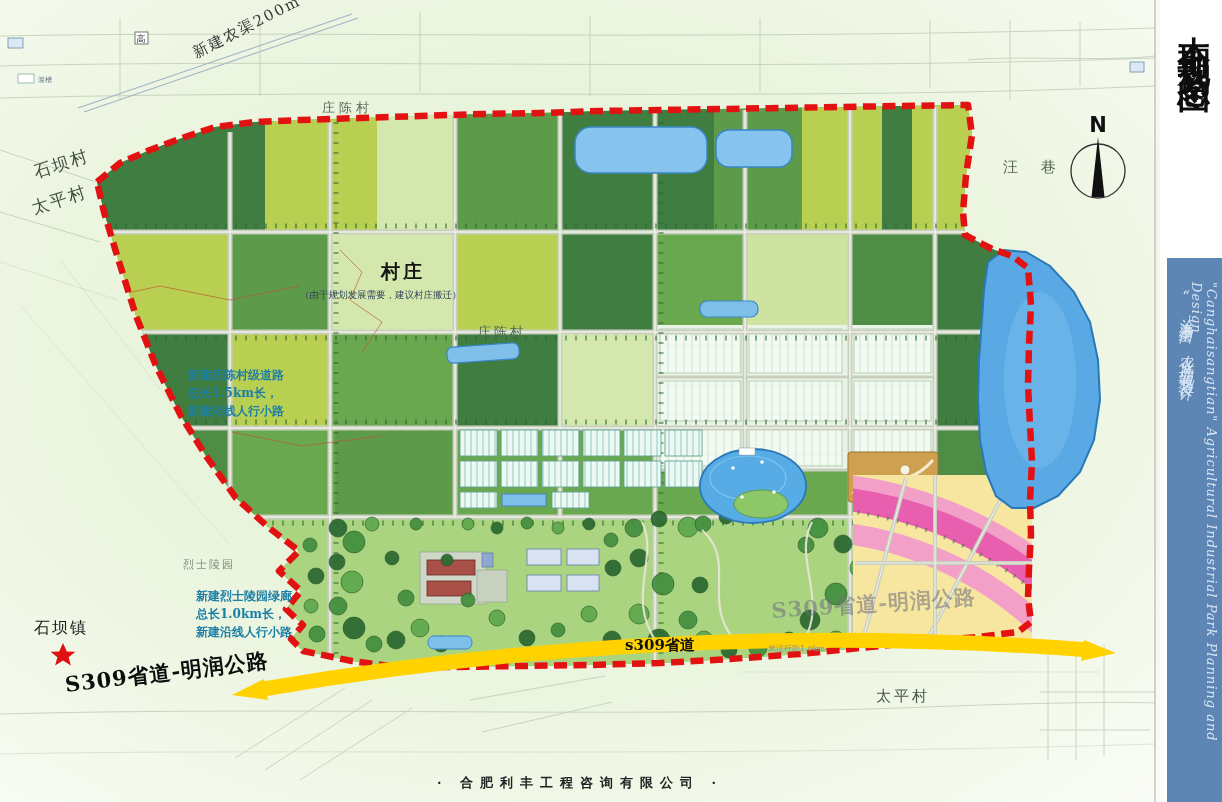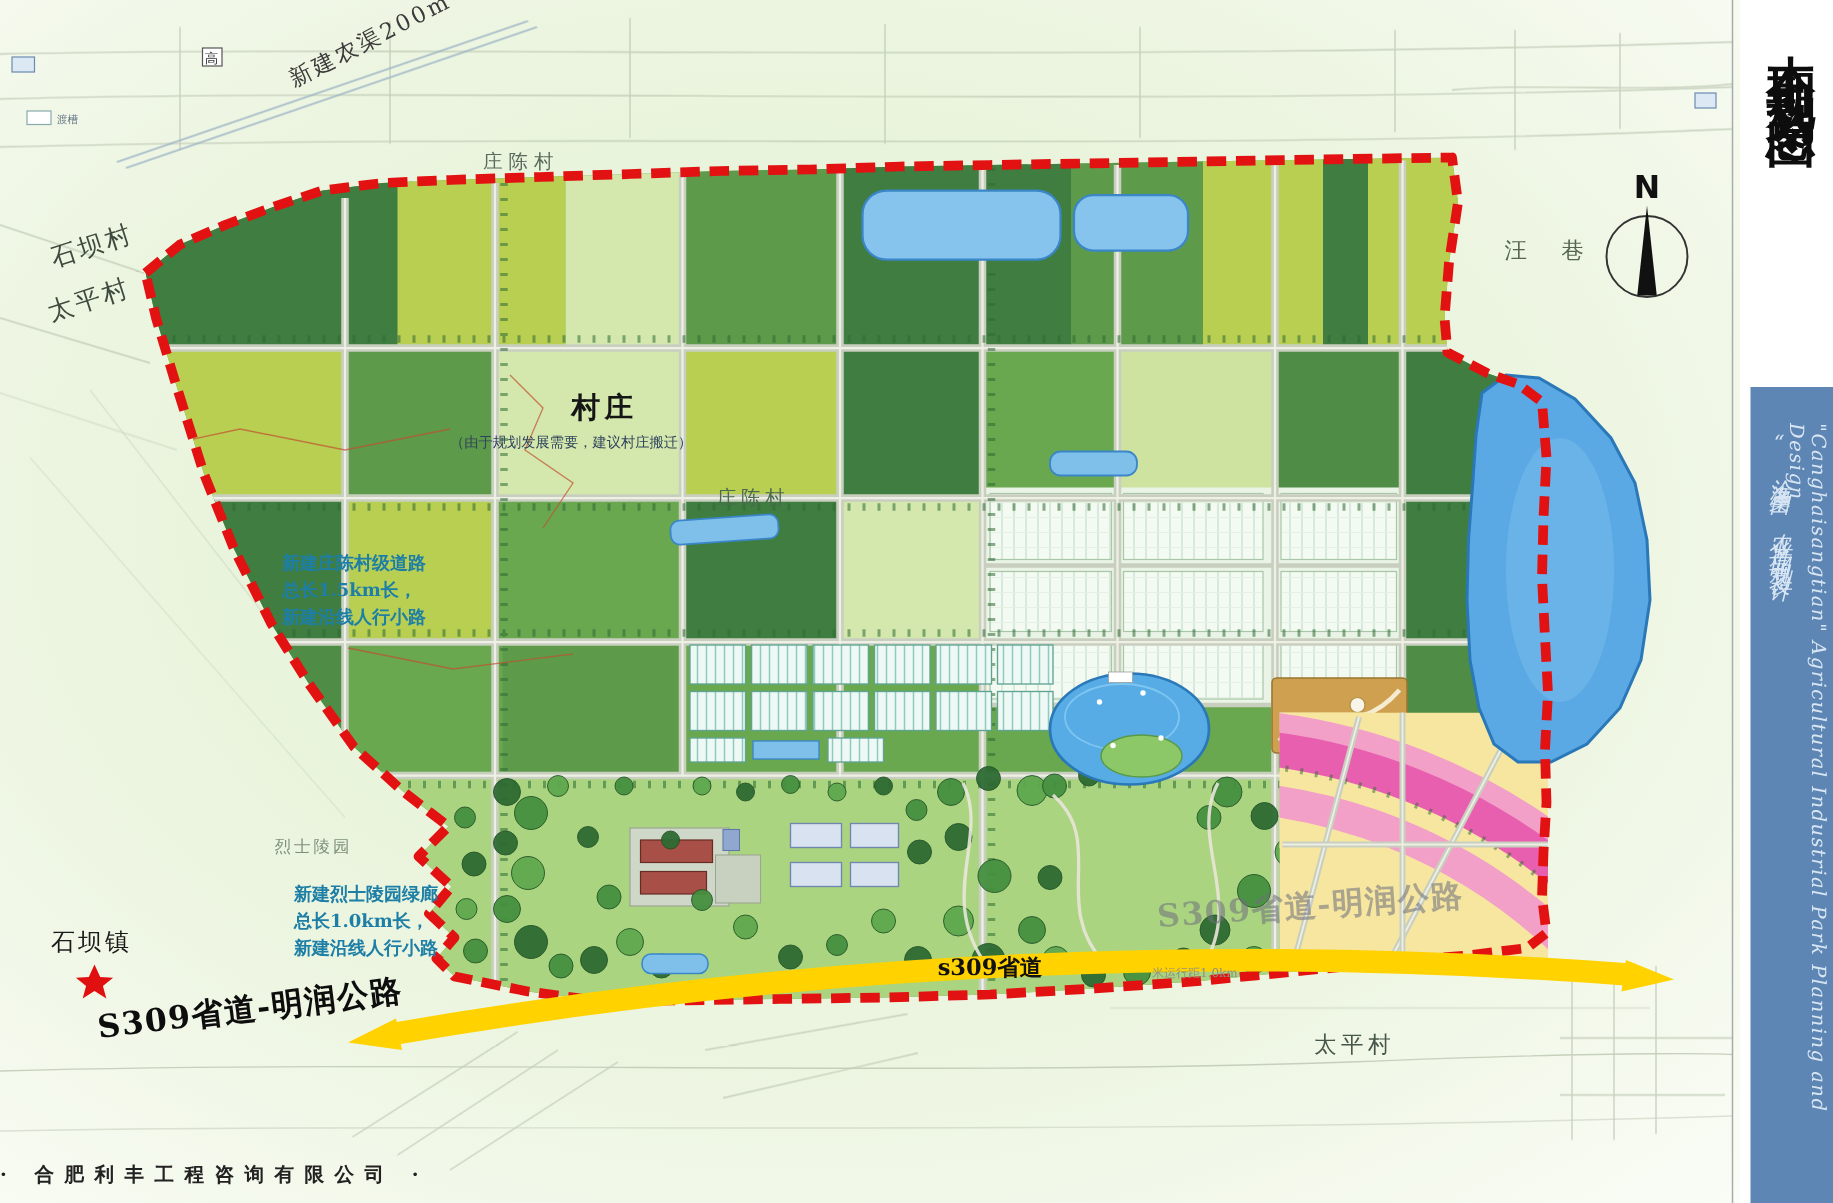--- a/index.html
+++ b/index.html
@@ -11,21 +11,21 @@
   .tree{stroke:#1f4f25;stroke-width:.6;opacity:.95;}
   .note{font-size:12px;fill:#1d7fa6;font-weight:bold;font-family:"DejaVu Serif",serif;}
   .sidebar-title{position:absolute;left:1170px;top:10px;height:250px;width:46px;
        writing-mode:vertical-rl;text-orientation:upright;font-size:33px;font-weight:bold;
        letter-spacing:9px;color:#0d0d0d;font-family:"DejaVu Serif","Liberation Serif",serif;}
   .banner{position:absolute;left:1167px;top:258px;width:55px;height:544px;background:#5e86b4;}
   .banner .v{position:absolute;writing-mode:vertical-rl;color:#d8e6f4;font-style:italic;
        font-family:"DejaVu Serif","Liberation Serif",serif;}
   .banner .en{right:3px;top:24px;height:500px;font-size:13px;letter-spacing:1px;}
   .banner .cn{right:27px;top:30px;height:480px;font-size:14px;letter-spacing:4px;text-orientation:upright;}
-  .footer{position:absolute;left:0;top:774px;width:1160px;text-align:left;
+  .footer{position:absolute;left:0;top:774px;width:1160px;text-align:center;
        font-size:13px;letter-spacing:7px;color:#222;font-weight:bold;
        font-family:"DejaVu Serif","Liberation Serif",serif;}
 </style>
 </head>
 <body>
 
 <div id="stage">
 
 <svg width="1160" height="802" viewBox="0 0 1160 802">
   <defs>

